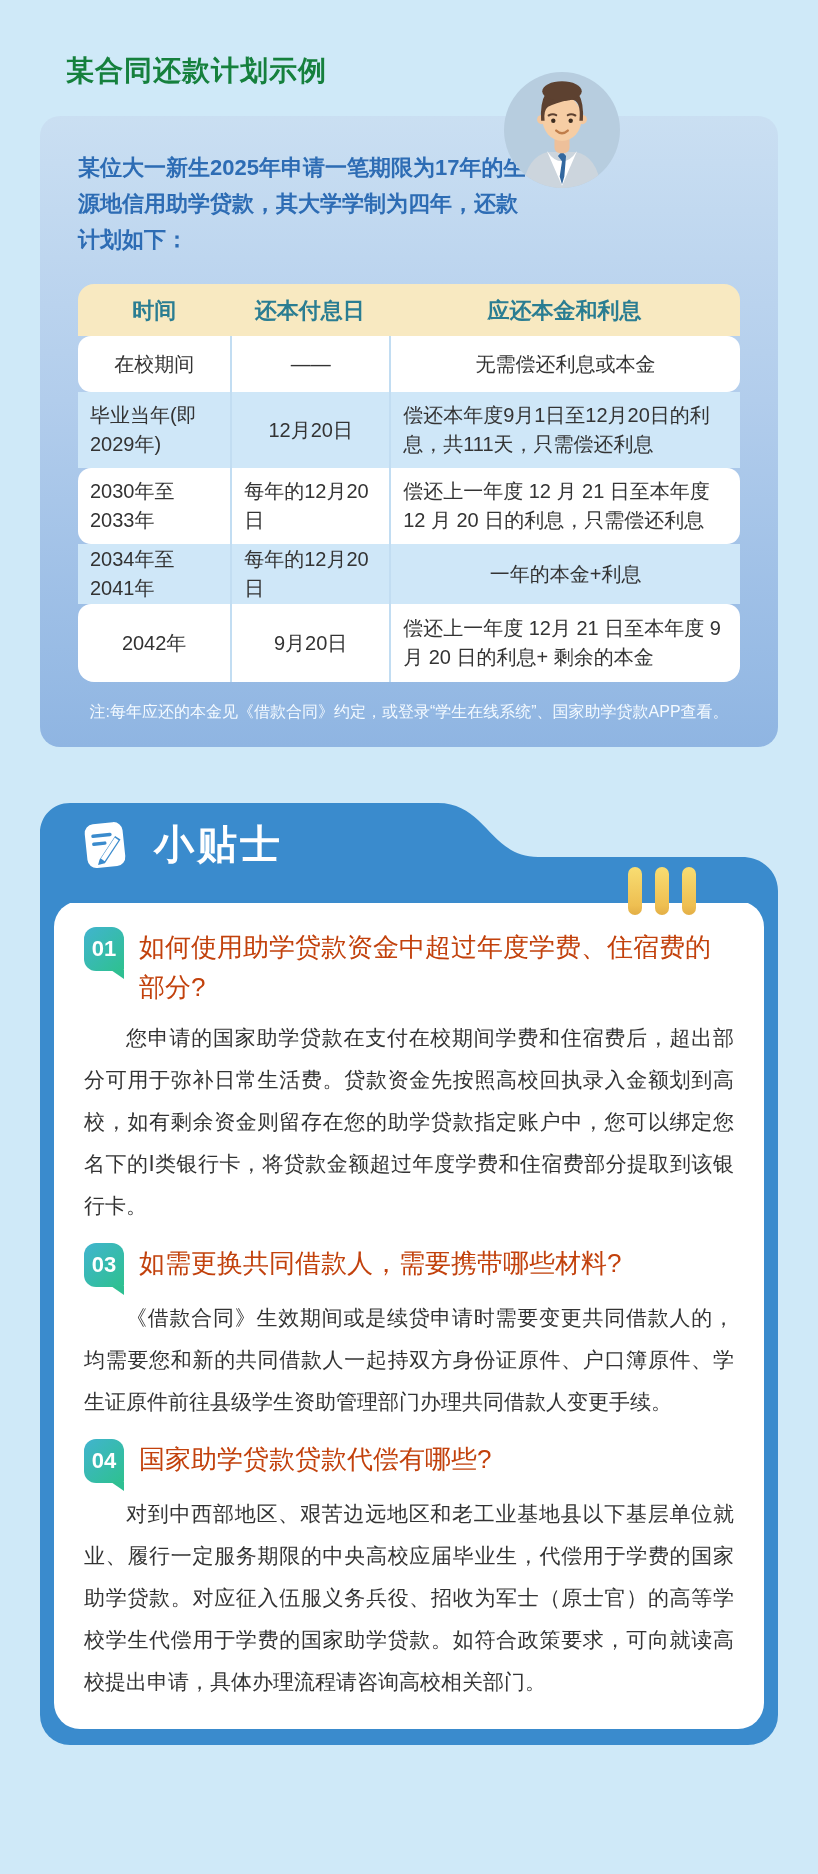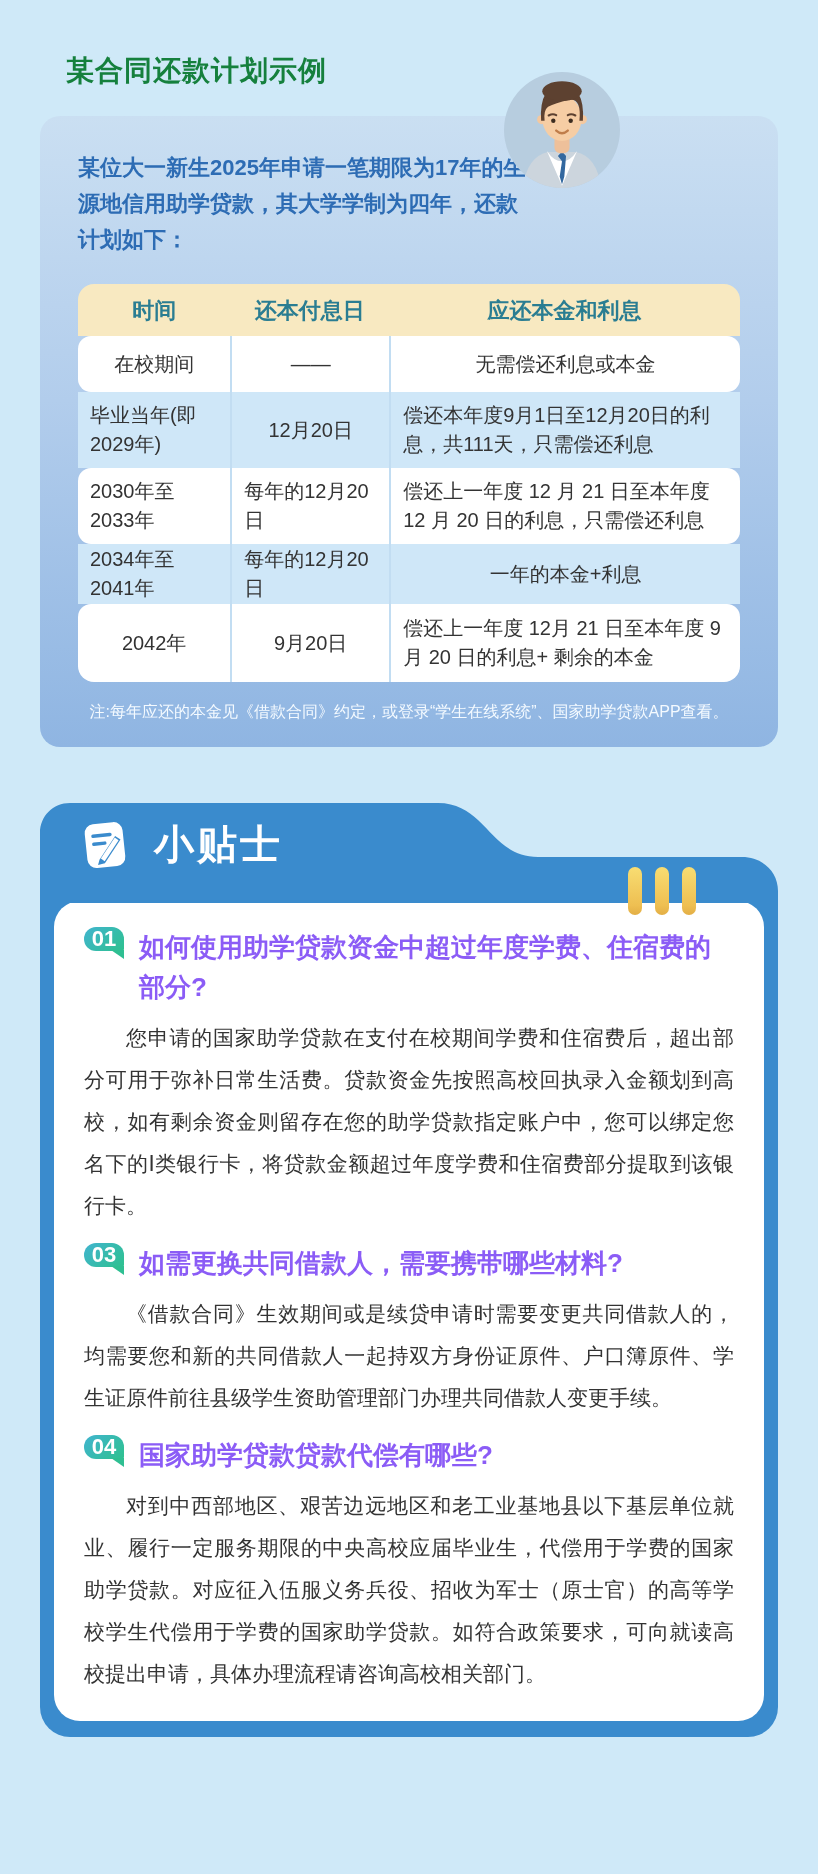--- a/index.html
+++ b/index.html
@@ -120,42 +120,42 @@
   .tips-card {
     background: #ffffff;
     border-radius: 26px;
     padding: 26px 30px 26px 30px;
   }
   .qa + .qa { margin-top: 16px; }
   .qa-head { display: flex; align-items: flex-start; gap: 15px; }
   .badge {
     position: relative;
     flex: none;
-    width: 40px; height: 24px;
+    width: 40px; height: 44px;
     border-radius: 12px 12px 2px 12px;
     background: linear-gradient(135deg, #41b4cf 0%, #2ec18f 100%);
     color: #fff;
     font-size: 22px;
     font-weight: bold;
     display: flex;
     align-items: center;
     justify-content: center;
   }
   .badge::after {
     content: '';
     position: absolute;
     right: 0; bottom: -8px;
     width: 0; height: 0;
     border-left: 13px solid transparent;
     border-top: 9px solid #2fbf92;
   }
   .qa-title {
     font-size: 26px;
-    font-weight: bold;
-    color: #8b5cf6;
+    font-weight: normal;
+    color: #c2410c;
     line-height: 40px;
   }
   .qa-body {
     margin-top: 10px;
     font-size: 21px;
     line-height: 42px;
     color: #333333;
     text-align: justify;
     text-indent: 2em;
   }

